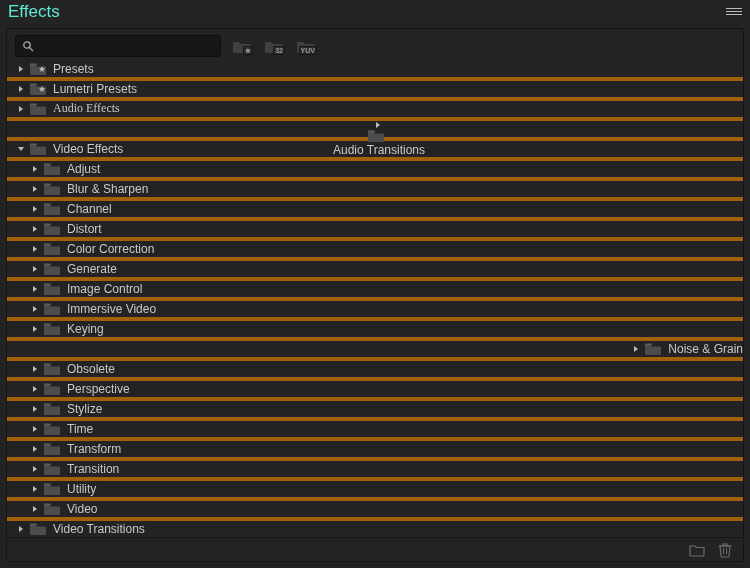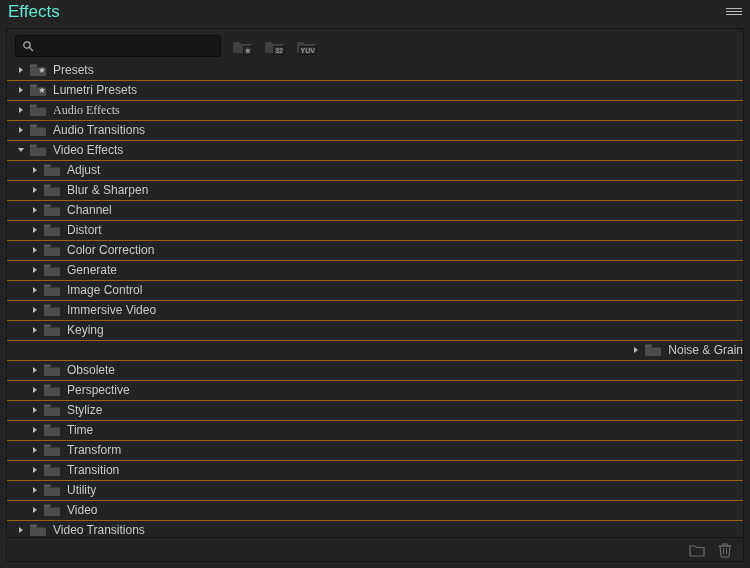--- a/index.html
+++ b/index.html
@@ -101,21 +101,21 @@
   
   .tree {
     flex: 1 1 auto;
     overflow-y: auto;
     padding-bottom: 4px;
   }
   .tree-row {
     display: flex;
     align-items: center;
     height: 20px;
-    border-bottom: 1px solid #a16207;
+    border-bottom: 4px solid #a16207;
     cursor: default;
     font-size: 12px;
     color: #c8c8c8;
     white-space: nowrap;
   }
   .disclosure {
     width: 12px;
     display: flex; align-items:center; justify-content:center;
     color: #aaa;
     margin-right: 2px;
@@ -248,21 +248,21 @@
         <span class="folder-icon">
           <svg width="18" height="14" viewBox="0 0 18 14">
     <path d="M1 3h5l1.5 1.5H17V12a1 1 0 0 1-1 1H2a1 1 0 0 1-1-1z" fill="#4c4c4c"></path>
     <path d="M1 2h5l1.5 1.5H17" fill="none"></path>
     <rect x="1" y="1.5" width="7" height="2" rx="0.5" fill="#5a5a5a"></rect>
 
   </svg>
         </span>
         <span class="row-label">Audio Effects</span>
       </div>
-      <div class="tree-row" style="padding-left: 8px;">
+      <div class="tree-row" style="padding-left: 8px; flex-direction: column;">
         <span class="disclosure">
           <svg width="8" height="8" viewBox="0 0 8 8">
             <path d="M2 1l4 3-4 3z" fill="#bbb"></path>
           </svg>
         </span>
         <span class="folder-icon">
           <svg width="18" height="14" viewBox="0 0 18 14">
     <path d="M1 3h5l1.5 1.5H17V12a1 1 0 0 1-1 1H2a1 1 0 0 1-1-1z" fill="#4c4c4c"></path>
     <path d="M1 2h5l1.5 1.5H17" fill="none"></path>
     <rect x="1" y="1.5" width="7" height="2" rx="0.5" fill="#5a5a5a"></rect>

